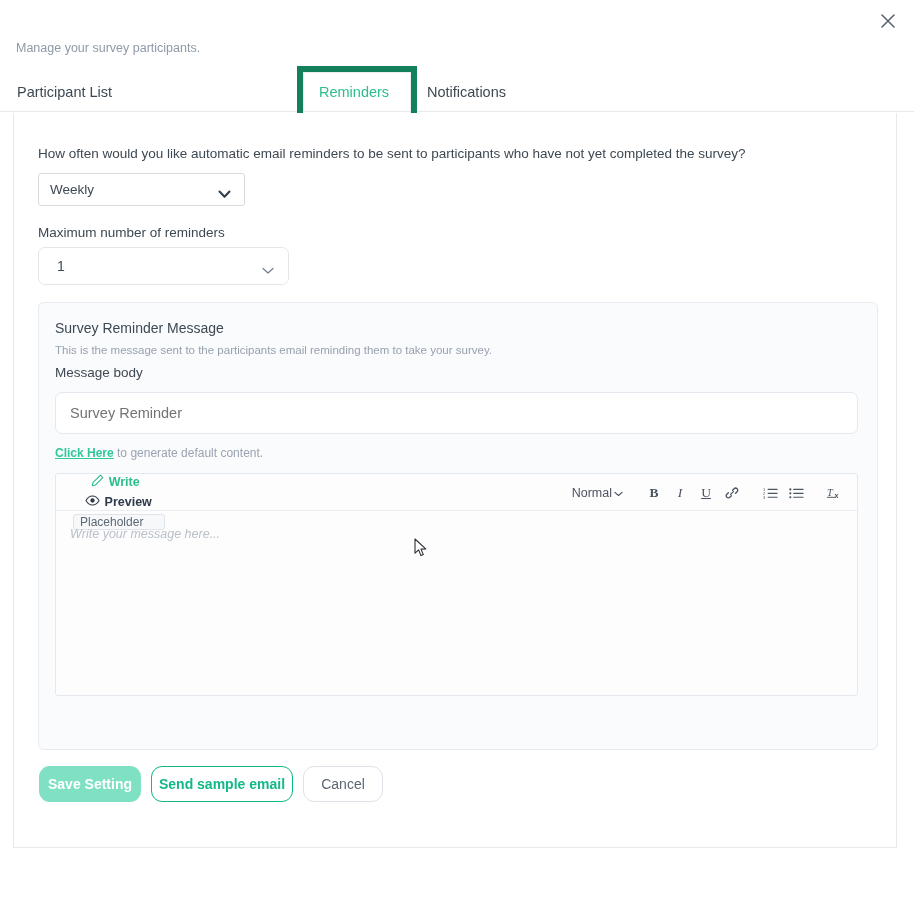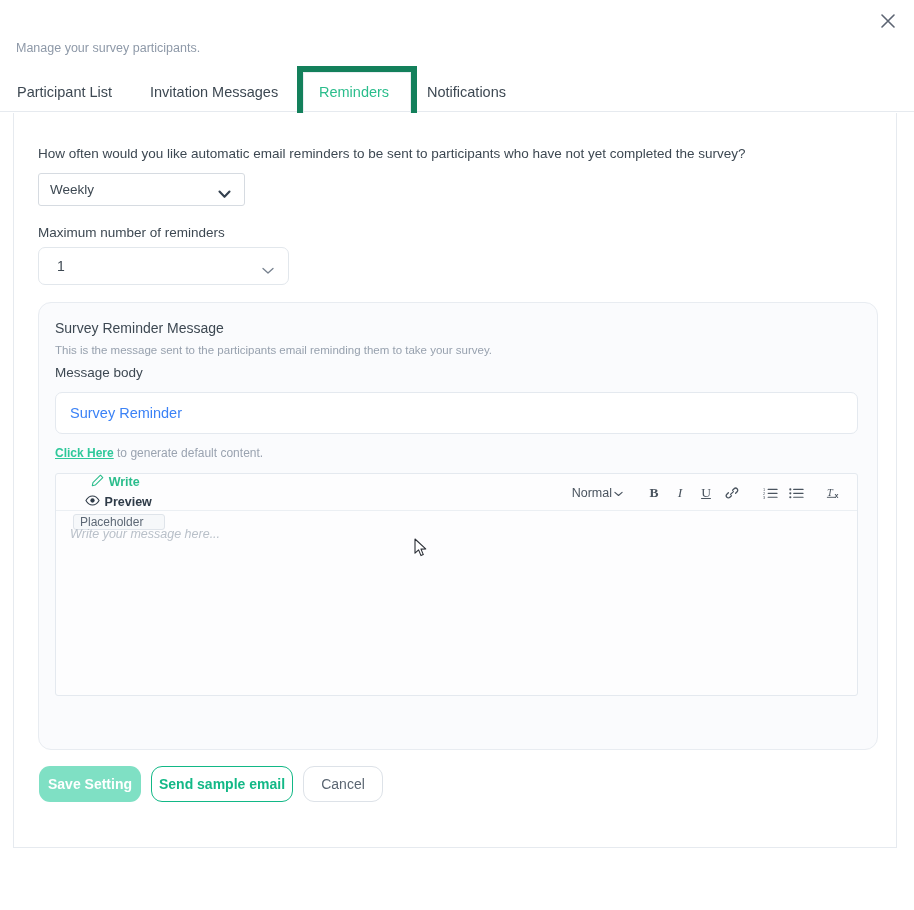--- a/index.html
+++ b/index.html
@@ -100,41 +100,41 @@
     font-size:14px; color:#3d4852;
   }
   .rounded-select-chevron {
     position:absolute; right:14px; top:13px; color:#76808e;
   }
 
   
   .card {
     position:absolute; left:24px; top:189px;
     width:840px; height:448px;
-    background:#fafbfd; border:1px solid #e8ecf1; border-radius:13px;
+    background:#fafbfd; border:1px solid #e8ecf1; border-radius:6px;
   }
   .card-title {
     position:absolute; left:16px; top:17px;
     font-size:14px; color:#3d4852;
   }
   .card-desc {
     position:absolute; left:16px; top:41px;
     font-size:11.5px; color:#97a1ae;
   }
   .field-label {
     position:absolute; left:16px; top:62px;
     font-size:13.5px; color:#3d4852;
   }
   .text-input {
     position:absolute; left:16px; top:89px;
     width:803px; height:42px;
     border:1px solid #e4e9ef; border-radius:7px;
     background:#fff;
     font-family:"Liberation Sans", sans-serif;
-    font-size:14.5px; color:#3b82f6;
+    font-size:14.5px; color:#737373;
     padding:0 14px;
   }
   .hint {
     position:absolute; left:16px; top:143px;
     font-size:12px; color:#9aa3b0;
   }
   .hint-link {
     color:#2ec89a; text-decoration:underline; font-weight:600; cursor:pointer;
   }
 
@@ -217,21 +217,20 @@
 
   <div class="modal-subtitle">Manage your survey participants.</div>
   <div class="close-btn">
     <svg width="14" height="14" viewBox="0 0 14 14" aria-hidden="true">
       <path d="M1 1 L13 13 M13 1 L1 13" stroke="#5c6472" stroke-width="1.6" fill="none" stroke-linecap="round"></path>
     </svg>
   </div>
 
   <div class="tabs">
     <div class="tab tab-0">Participant List</div>
-    <div class="tab tab-1">Invitation Messages</div>
     <div class="tab tab-2">Reminders</div>
     <div class="tab tab-3">Notifications</div>
   </div>
   <div class="tab-highlight">
     <div class="tab-highlight-inner"></div>
   </div>
 
   <div class="panel">
 
     <div class="question">How often would you like automatic email reminders to be sent to participants who have not yet completed the survey?</div>

